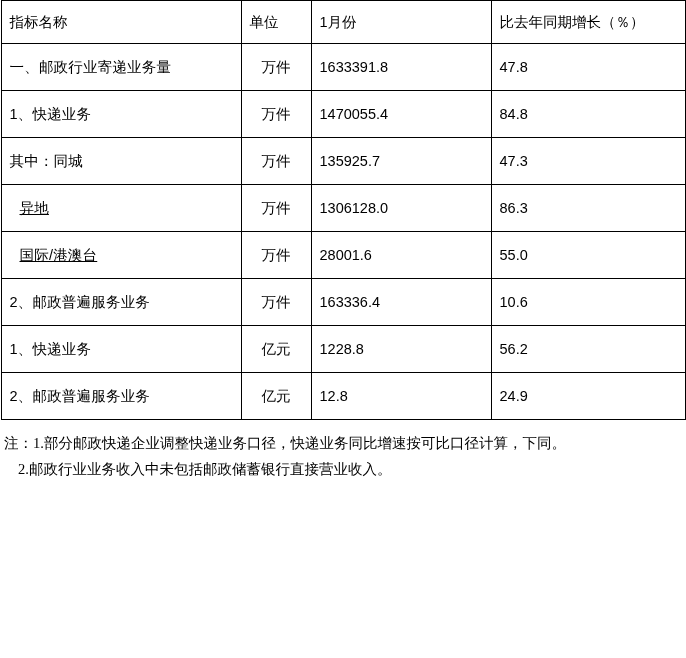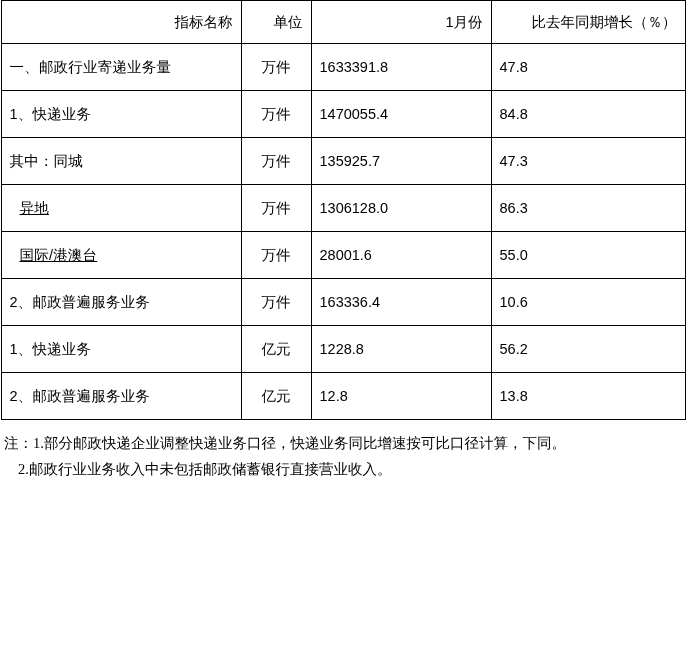--- a/index.html
+++ b/index.html
@@ -33,21 +33,21 @@
   table.stats col.c-grow  { width: 194px; }
 
   table.stats th, table.stats td {
     border: 1px solid #000000;
     padding: 0 8px;
     vertical-align: middle;
     font-weight: normal;
   }
   table.stats thead th {
     height: 42px;
-    text-align: right;
+    text-align: left;
     font-size: 14.5px;
   }
   table.stats tbody td {
     height: 46px;
   }
   td.name {
     text-align: left;
     letter-spacing: 0.2px;
   }
   td.name.indent-1 { padding-left: 18px; text-decoration: underline; }
@@ -129,21 +129,21 @@
       <tr>
         <td class="name">1、快递业务</td>
         <td class="unit">亿元</td>
         <td class="num">1228.8</td>
         <td class="num">56.2</td>
       </tr>
       <tr>
         <td class="name">2、邮政普遍服务业务</td>
         <td class="unit">亿元</td>
         <td class="num">12.8</td>
-        <td class="num">13.8</td>
+        <td class="num">24.9</td>
       </tr>
     </tbody>
   </table>
 
   <div class="notes">
     <div class="note-line">注：1.部分邮政快递企业调整快递业务口径，快递业务同比增速按可比口径计算，下同。</div>
     <div class="note-line second">2.邮政行业业务收入中未包括邮政储蓄银行直接营业收入。</div>
   </div>
 </div>
 

